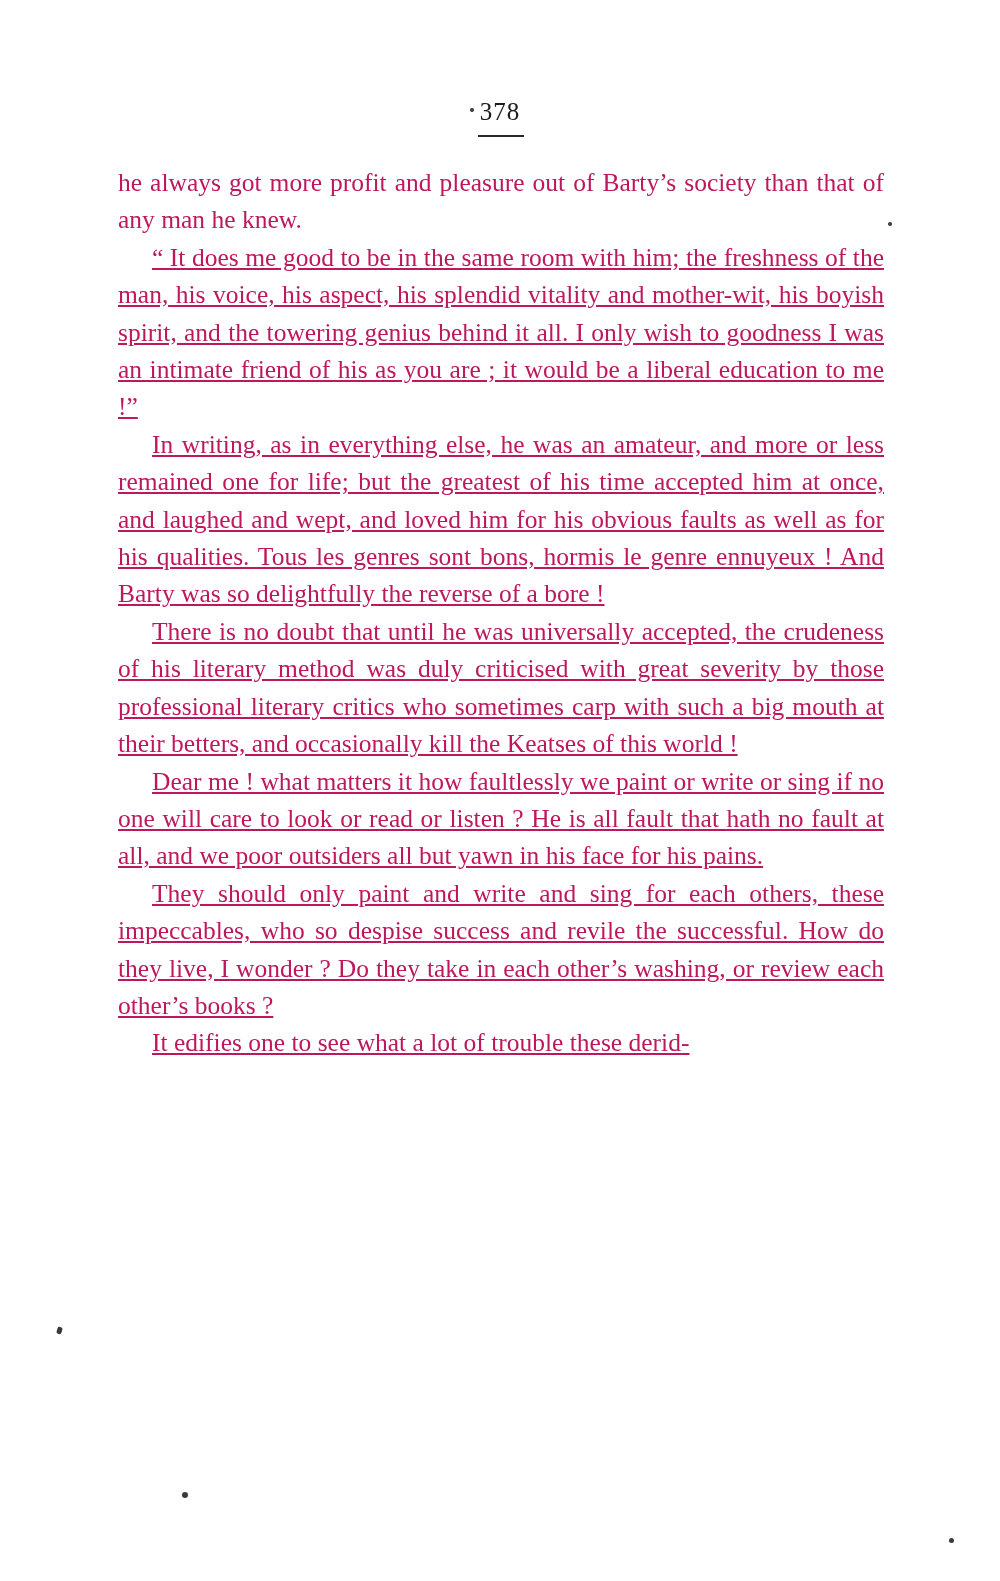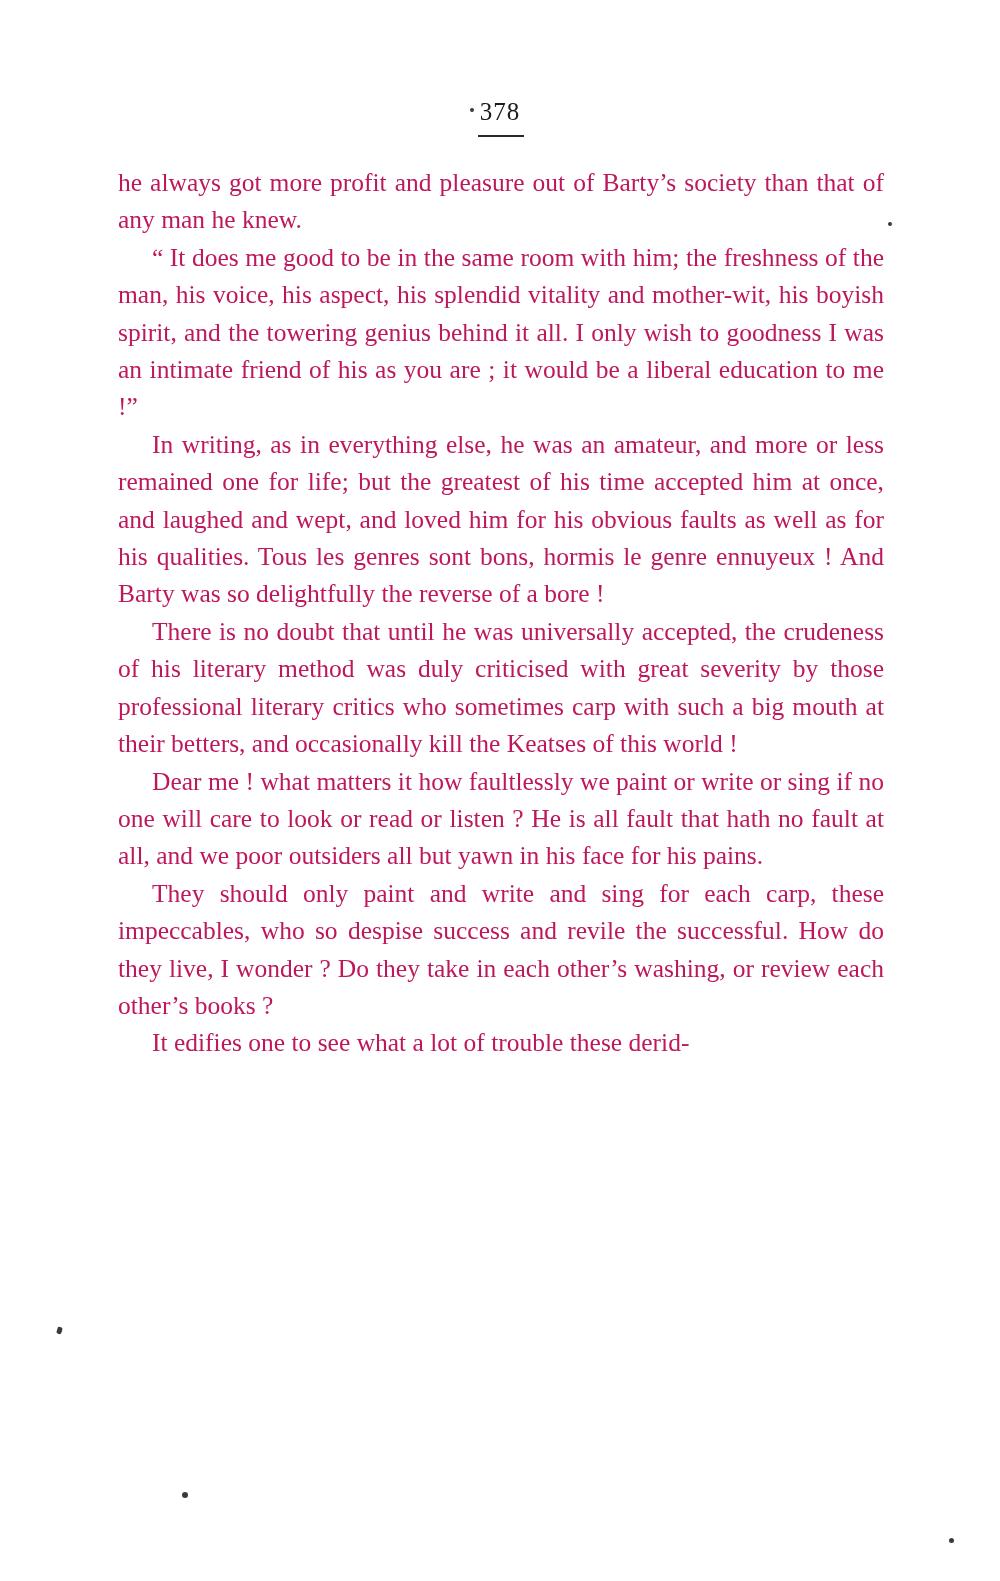--- a/index.html
+++ b/index.html
@@ -49,20 +49,21 @@
     margin: 0;
     font-size: 25.5px;
     line-height: 37.4px;
     text-align: justify;
     text-justify: inter-word;
     color: #be185d;
     hyphens: manual;
   }
   p.indent {
     text-indent: 34px;
+    text-decoration: underline;
   }
   p.first {
     text-indent: 0;
   }
   .speck {
     position: absolute;
     background: #3a3a3a;
     border-radius: 50%;
   }
   .speck-a { left: 470px; top: 108px; width: 4px; height: 4px; }
@@ -78,21 +79,21 @@
 
   <div class="page-number">378</div>
   <div class="page-rule"></div>
 
   <div class="text-block">
     <p class="first">he always got more profit and  pleasure out of Barty’s society than that of any man he knew.</p>
     <p class="indent">“ It does me good to be in the same room with him; the freshness of the man, his voice, his aspect, his splendid vitality and mother-wit, his boyish spirit, and the towering genius behind it all.   I only wish to goodness I was an intimate friend of his as you are ; it would be a liberal education to me !”</p>
     <p class="indent">In writing, as in everything else, he was an amateur, and more or less remained one for life; but the greatest of his time accepted him at once, and laughed and wept, and loved him for his obvious faults as well as for his qualities.  Tous les genres sont bons, hormis le genre ennuyeux !  And Barty was so delightfully the reverse of a bore !</p>
     <p class="indent">There is no doubt that until he was universally accepted, the crudeness of his literary method was duly criticised with great severity by those professional literary critics who sometimes carp with such a big mouth at their betters, and occasionally kill the Keatses of this world !</p>
     <p class="indent">Dear me ! what matters it how faultlessly we paint or write or sing if no one will care to look or read or listen ?   He is all fault that hath no fault at all, and we poor outsiders all but yawn in his face for his pains.</p>
-    <p class="indent">They should only paint and write and sing for each carp, these impeccables, who so despise success and revile the successful.  How do they live, I wonder ?  Do they take in each other’s washing, or review each other’s books ?</p>
+    <p class="indent">They should only paint and write and sing for each others, these impeccables, who so despise success and revile the successful.  How do they live, I wonder ?  Do they take in each other’s washing, or review each other’s books ?</p>
     <p class="indent">It edifies one to see what a lot of trouble these derid-</p>
   </div>
 
   <span class="speck speck-a"></span>
   <span class="speck speck-b"></span>
   <span class="speck speck-c"></span>
   <span class="speck speck-d"></span>
   <span class="speck speck-e"></span>
 
 </div>

